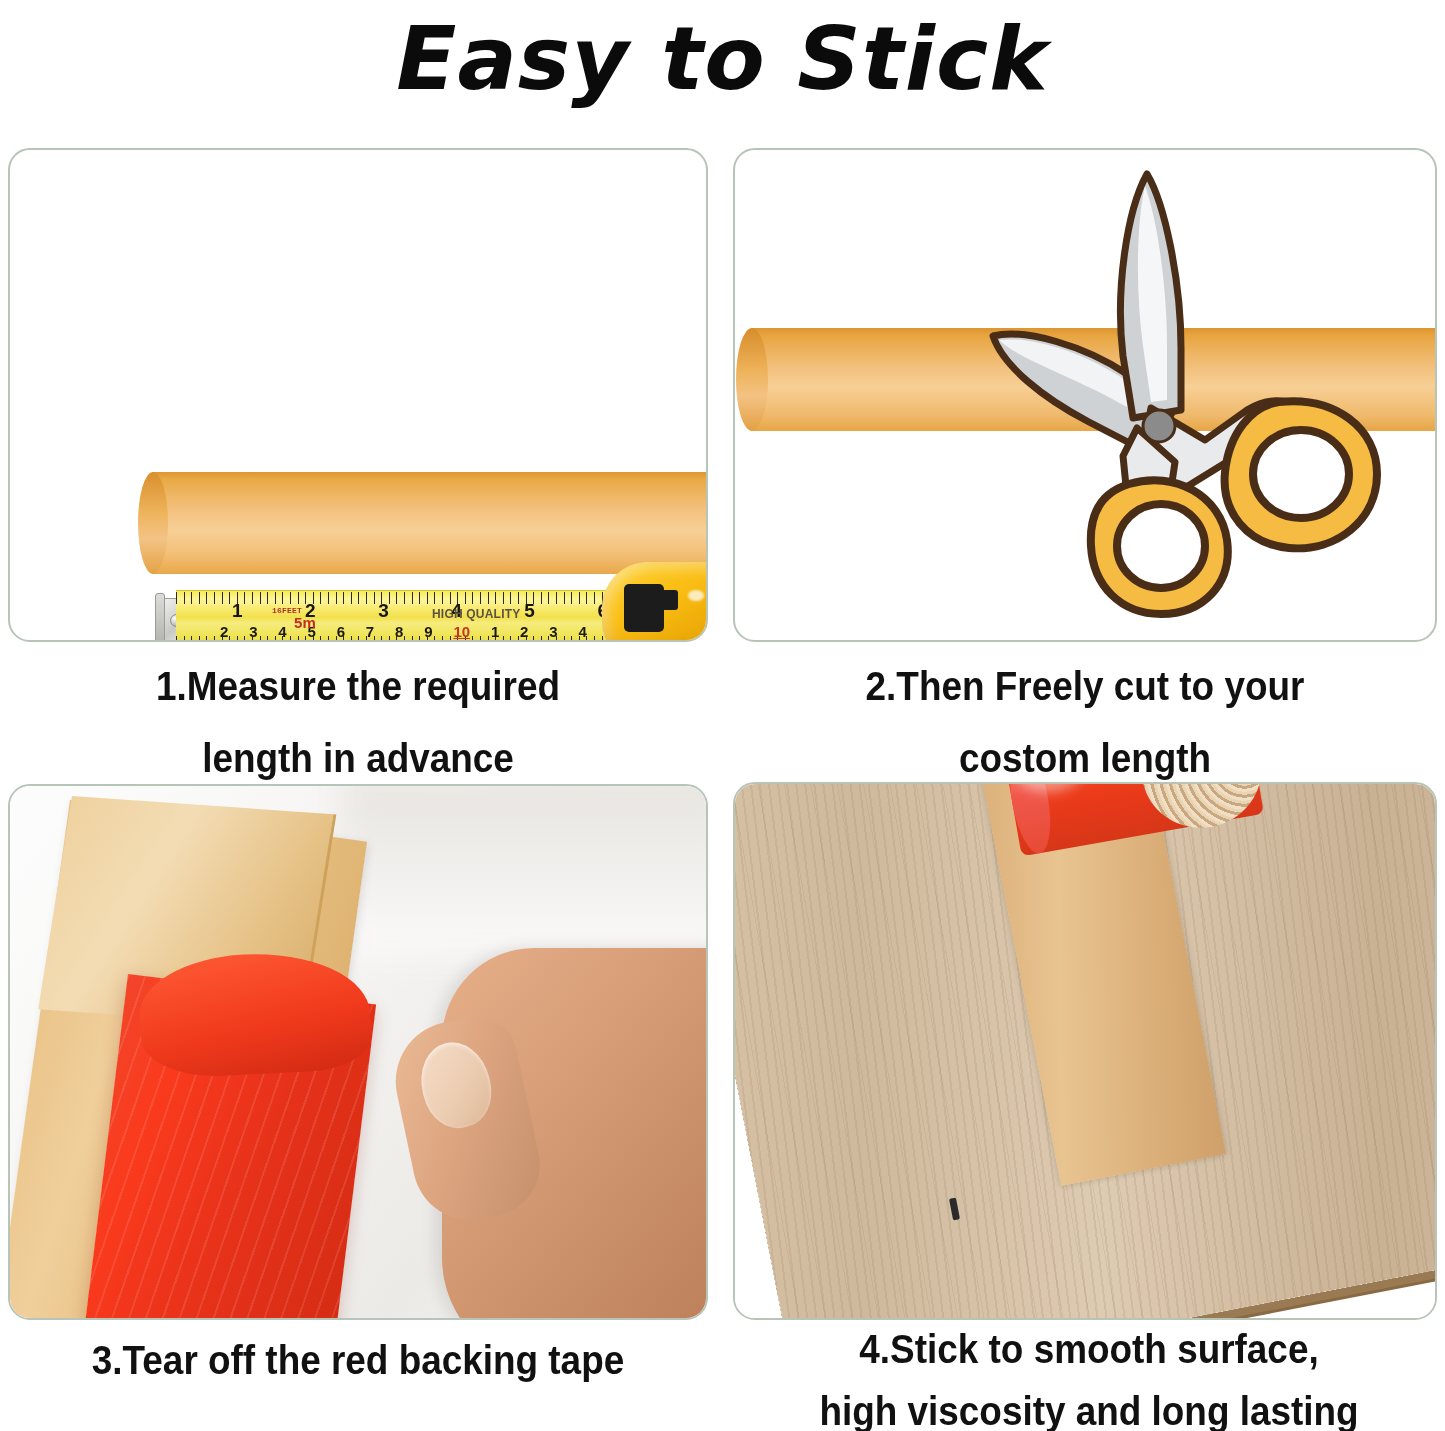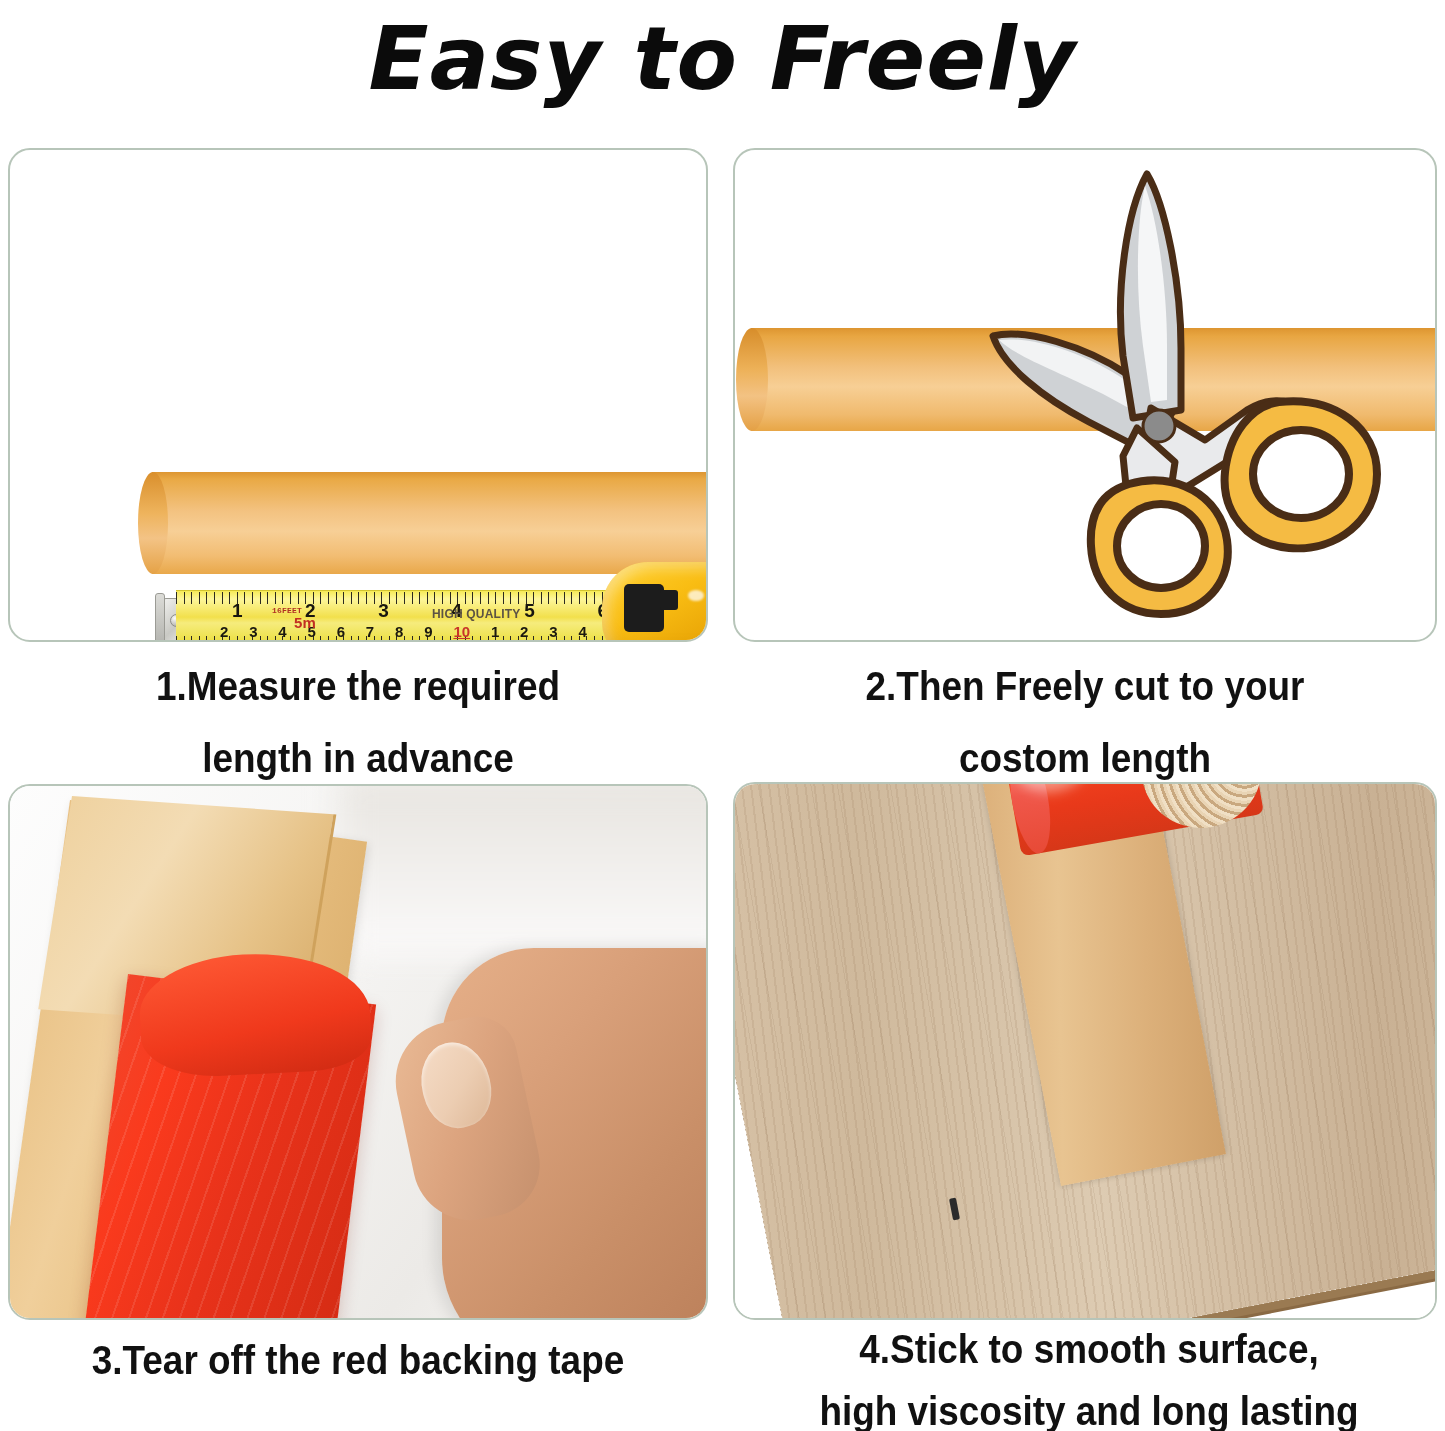--- a/index.html
+++ b/index.html
@@ -250,21 +250,21 @@
     background:rgba(255,255,255,.42);border-radius:50%;filter:blur(6px);
   }
   .p4-nail{
     position:absolute;left:216px;top:414px;width:7px;height:22px;
     background:#2b2b2b;border-radius:2px;transform:rotate(-11deg);
   }
 </style>
 </head>
 <body>
 
-<div class="title">Easy to Freely</div>
+<div class="title">Easy to Stick</div>
 
 <div class="panel" id="panel-1">
 
   <div class="p1-tube"></div>
 
   <div class="p1-hook">
     <span class="rivet a"></span>
     <span class="rivet b"></span>
   </div>
 

